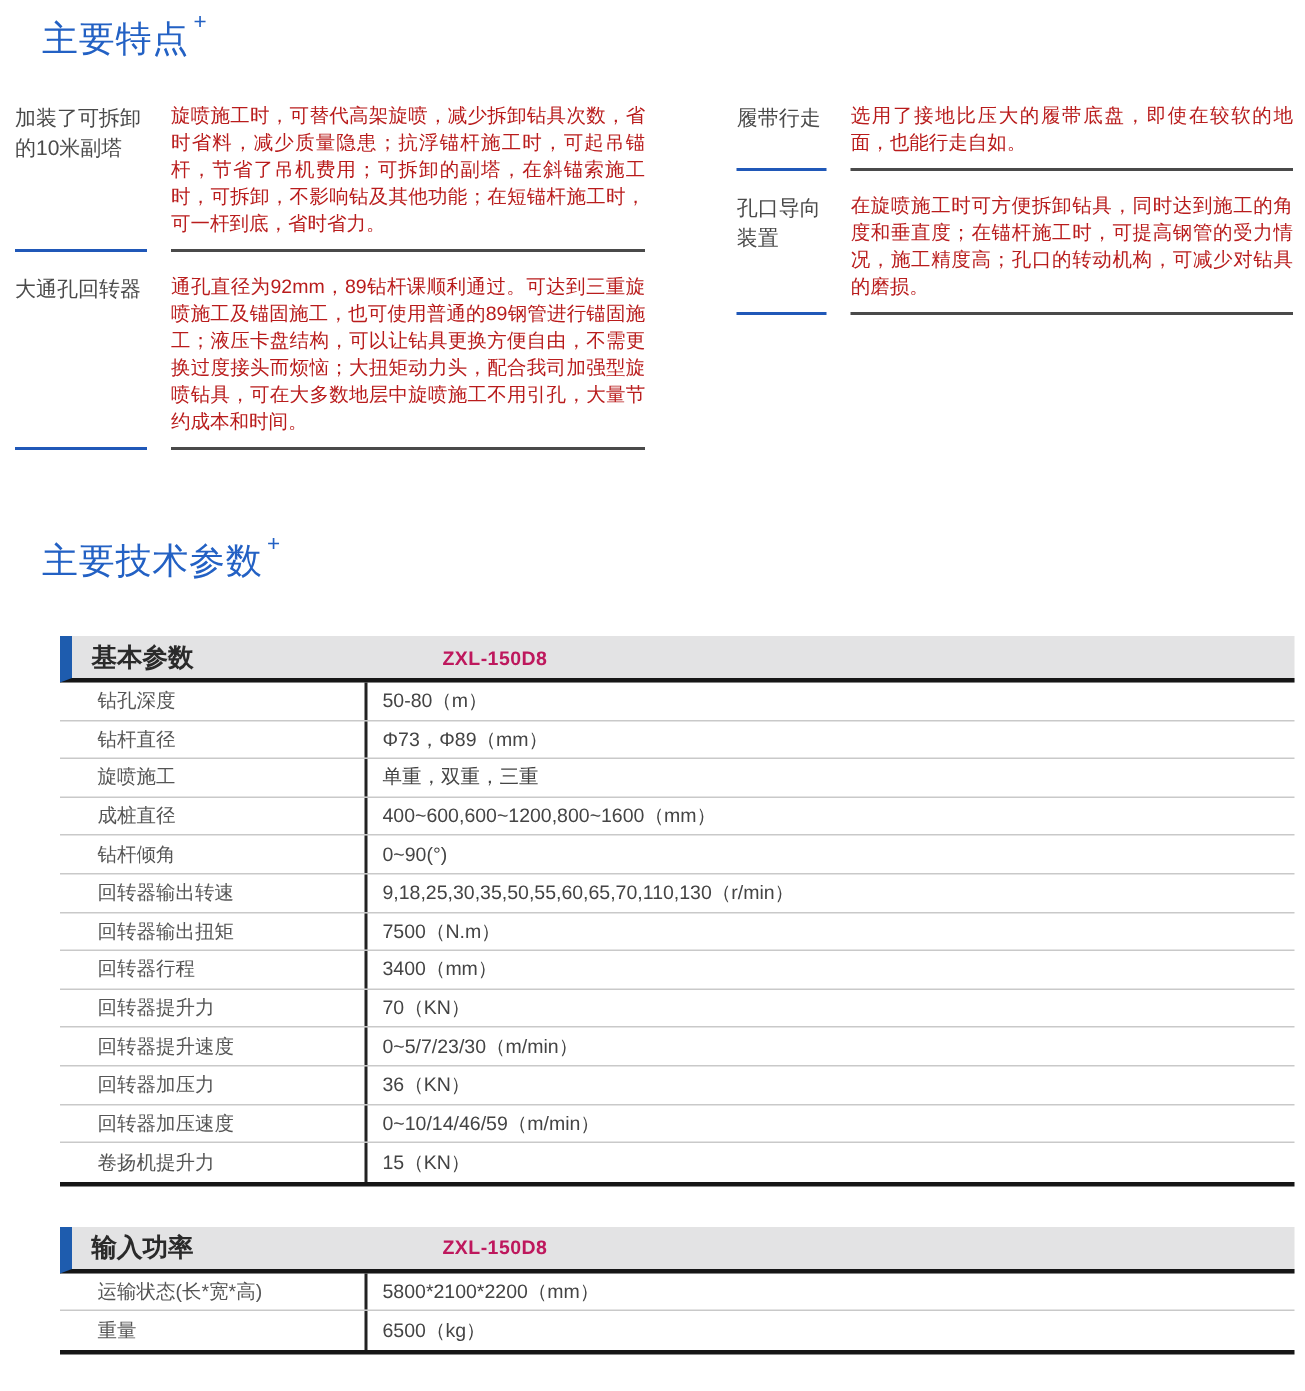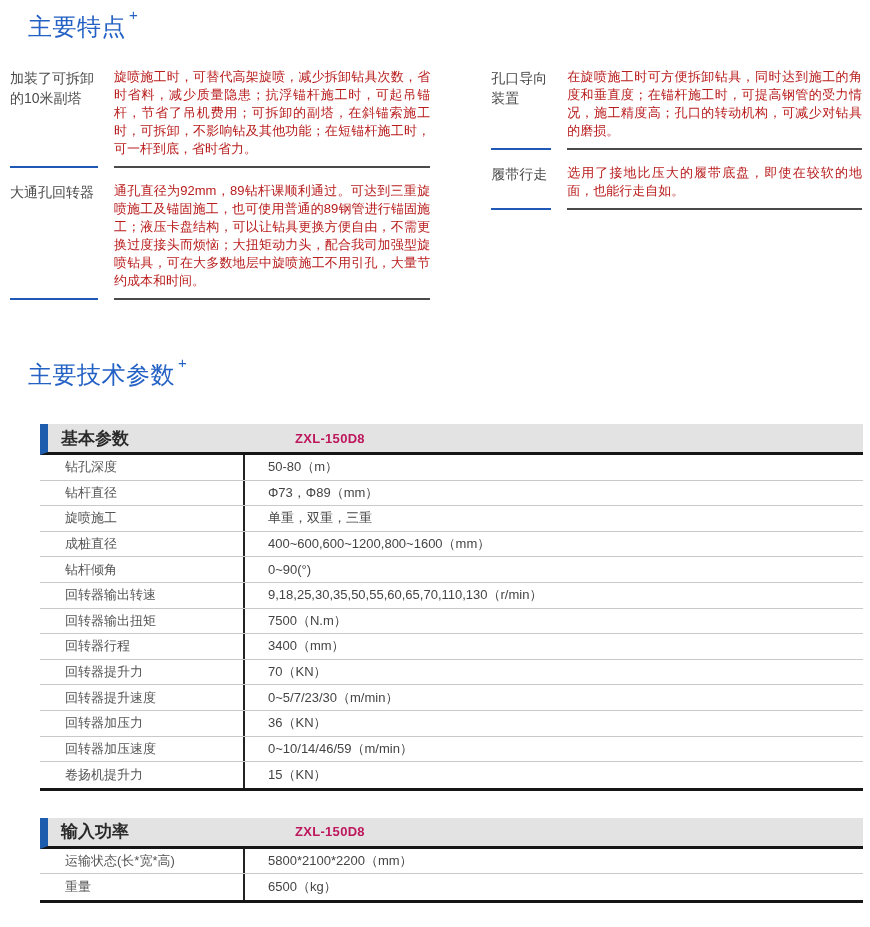--- a/index.html
+++ b/index.html
@@ -70,21 +70,21 @@
   }
   .spec-body { border-bottom:3px solid #161616; }
   .spec-row { display:flex; align-items:stretch; height:25.6px; border-bottom:1px solid #c9c9c9; }
   .spec-row:last-child { border-bottom:none; }
   .spec-label {
     width:203px; padding-left:25px;
     display:flex; align-items:center;
     font-size:13px; color:#555;
   }
   .spec-value {
-    flex:1; padding-left:23px;
+    flex:1; padding-left:10px;
     display:flex; align-items:center;
     font-size:13px; color:#444;
     border-left:2px solid #222;
   }
 </style>
 </head>
 <body>
 
 <div class="page">
 
@@ -96,26 +96,26 @@
         <div class="feature-label">加装了可拆卸的10米副塔</div>
         <div class="feature-text">旋喷施工时，可替代高架旋喷，减少拆卸钻具次数，省时省料，减少质量隐患；抗浮锚杆施工时，可起吊锚杆，节省了吊机费用；可拆卸的副塔，在斜锚索施工时，可拆卸，不影响钻及其他功能；在短锚杆施工时，可一杆到底，省时省力。</div>
       </div>
       <div class="feature-item">
         <div class="feature-label">大通孔回转器</div>
         <div class="feature-text">通孔直径为92mm，89钻杆课顺利通过。可达到三重旋喷施工及锚固施工，也可使用普通的89钢管进行锚固施工；液压卡盘结构，可以让钻具更换方便自由，不需更换过度接头而烦恼；大扭矩动力头，配合我司加强型旋喷钻具，可在大多数地层中旋喷施工不用引孔，大量节约成本和时间。</div>
       </div>
     </div>
     <div class="feat-col-right">
       <div class="feature-item">
+        <div class="feature-label">履带行走</div>
+        <div class="feature-text">选用了接地比压大的履带底盘，即使在较软的地面，也能行走自如。</div>
+      </div>
+      <div class="feature-item">
         <div class="feature-label">孔口导向装置</div>
         <div class="feature-text">在旋喷施工时可方便拆卸钻具，同时达到施工的角度和垂直度；在锚杆施工时，可提高钢管的受力情况，施工精度高；孔口的转动机构，可减少对钻具的磨损。</div>
-      </div>
-      <div class="feature-item">
-        <div class="feature-label">履带行走</div>
-        <div class="feature-text">选用了接地比压大的履带底盘，即使在较软的地面，也能行走自如。</div>
       </div>
     </div>
   </div>
 
   <h1 class="section-title specs-title"><span>主要技术参数</span><span class="plus">+</span></h1>
 
   <div class="spec-table first">
     <div class="spec-header">
       <div class="hdr-name">基本参数</div>
       <div class="hdr-model">ZXL-150D8</div>

